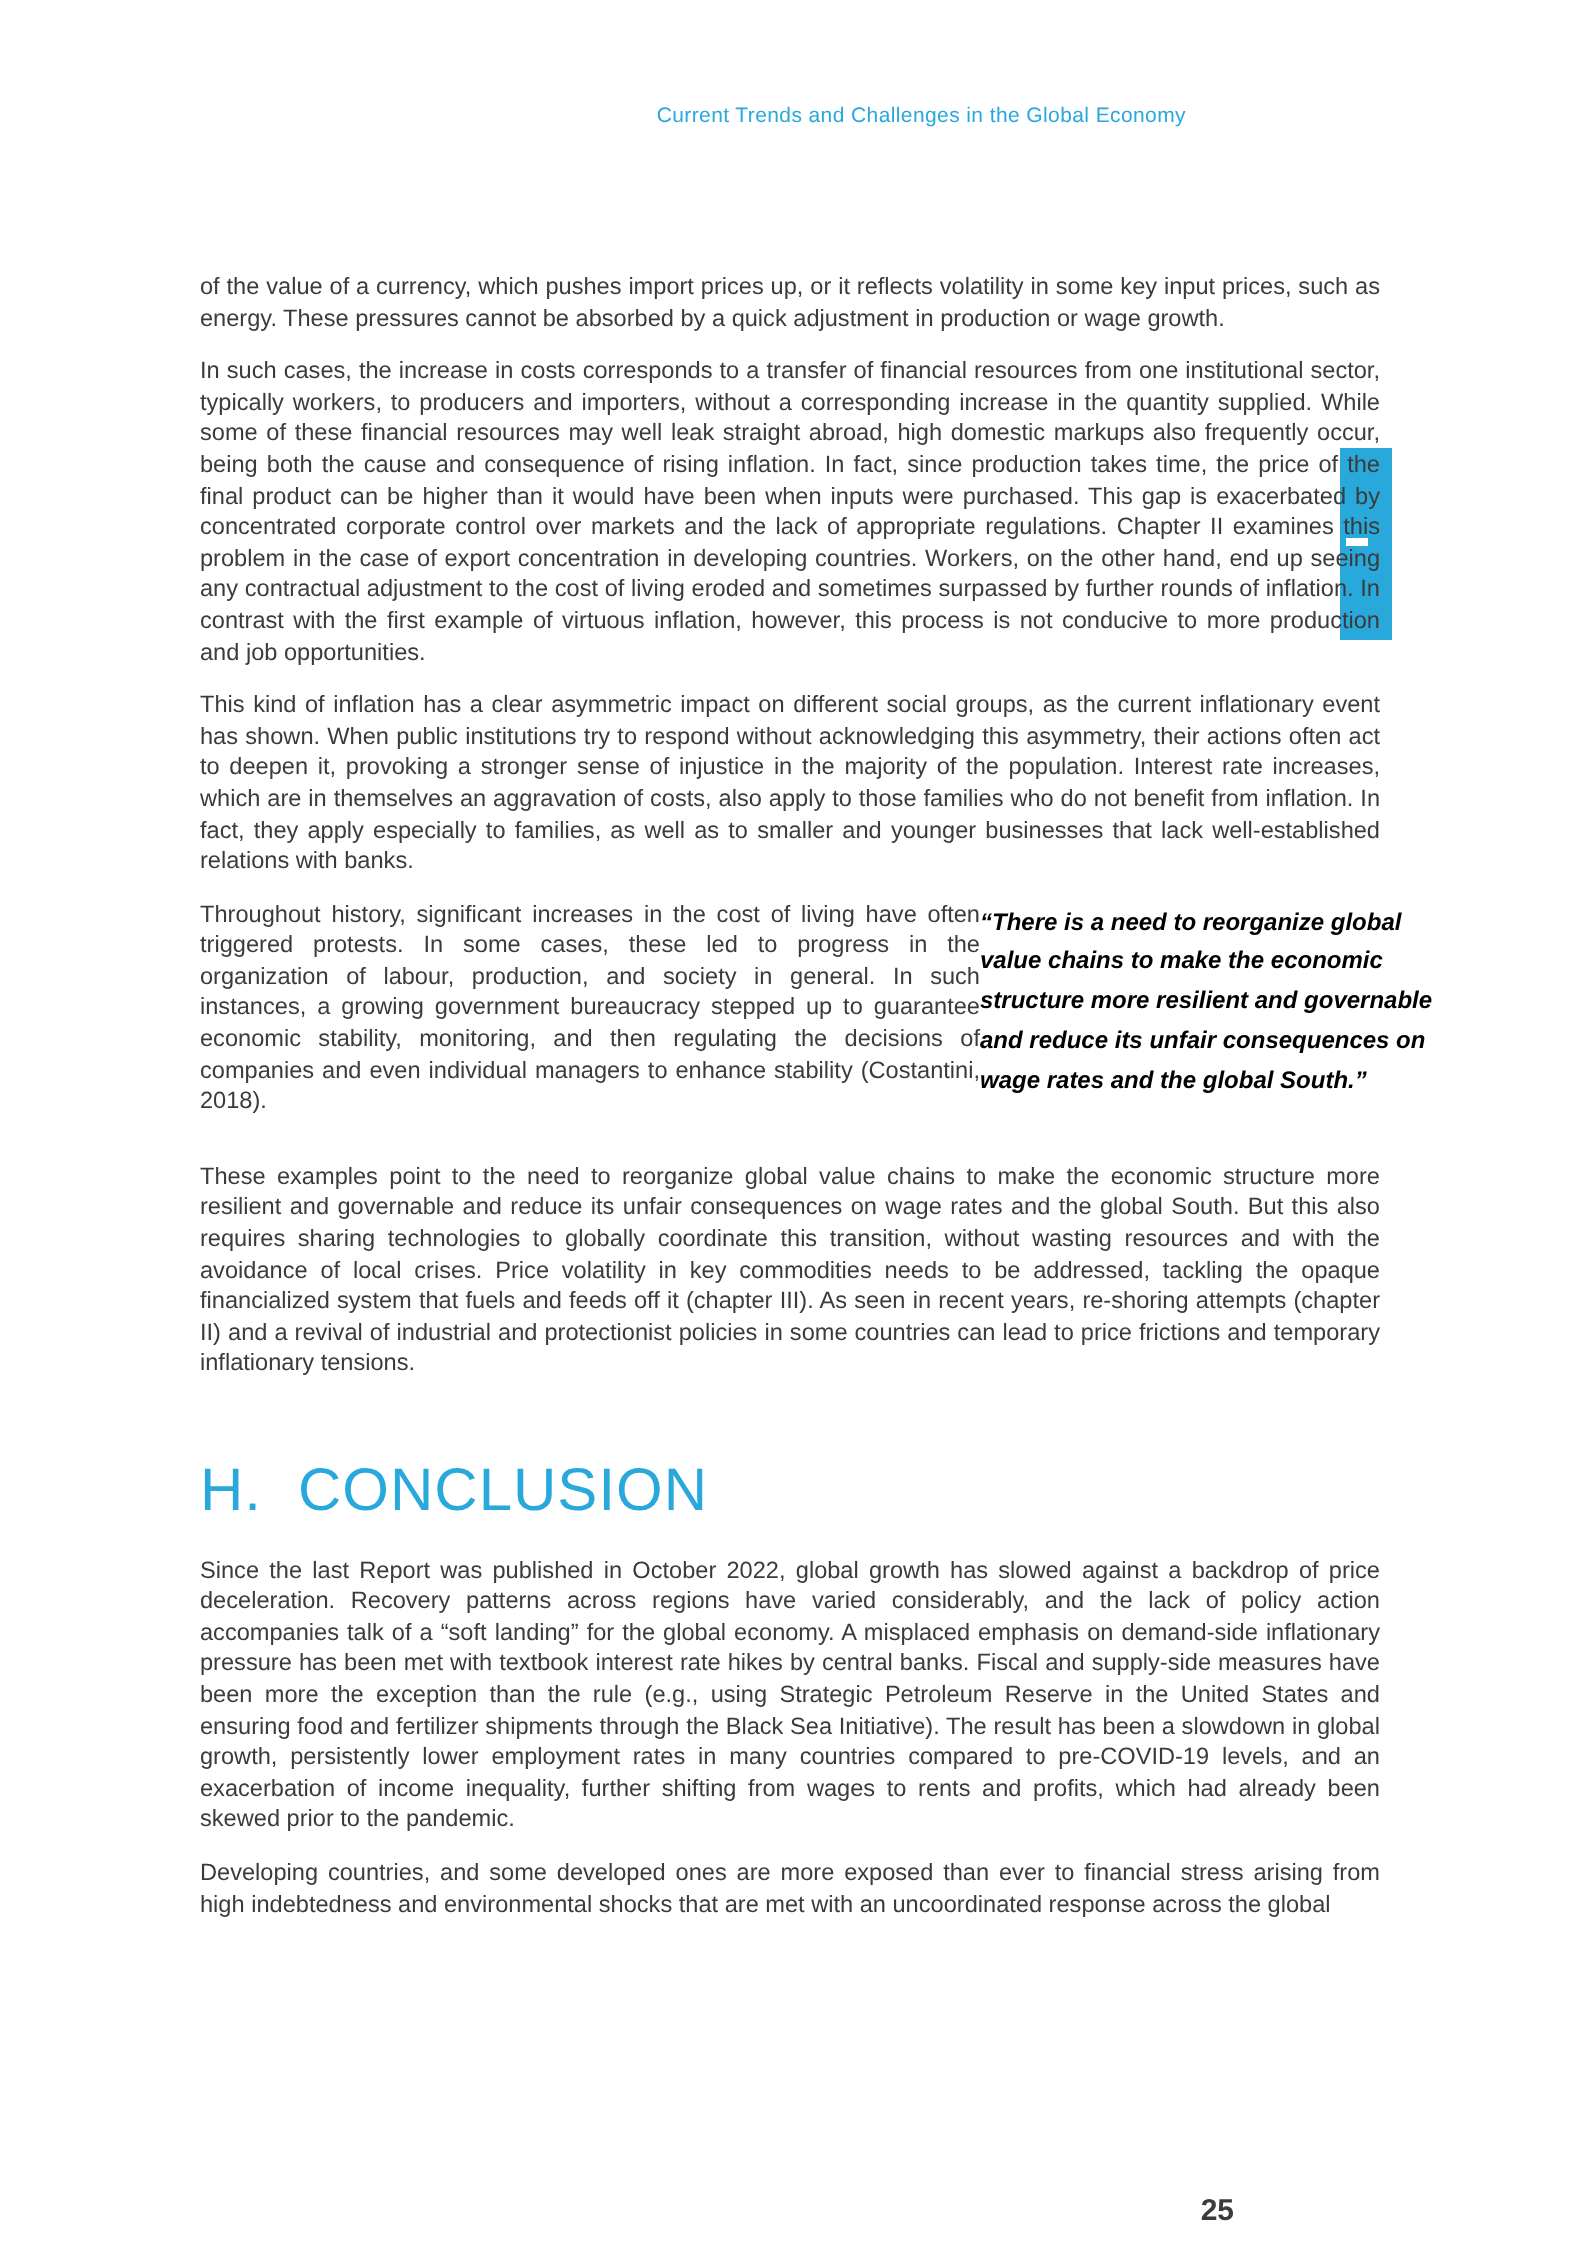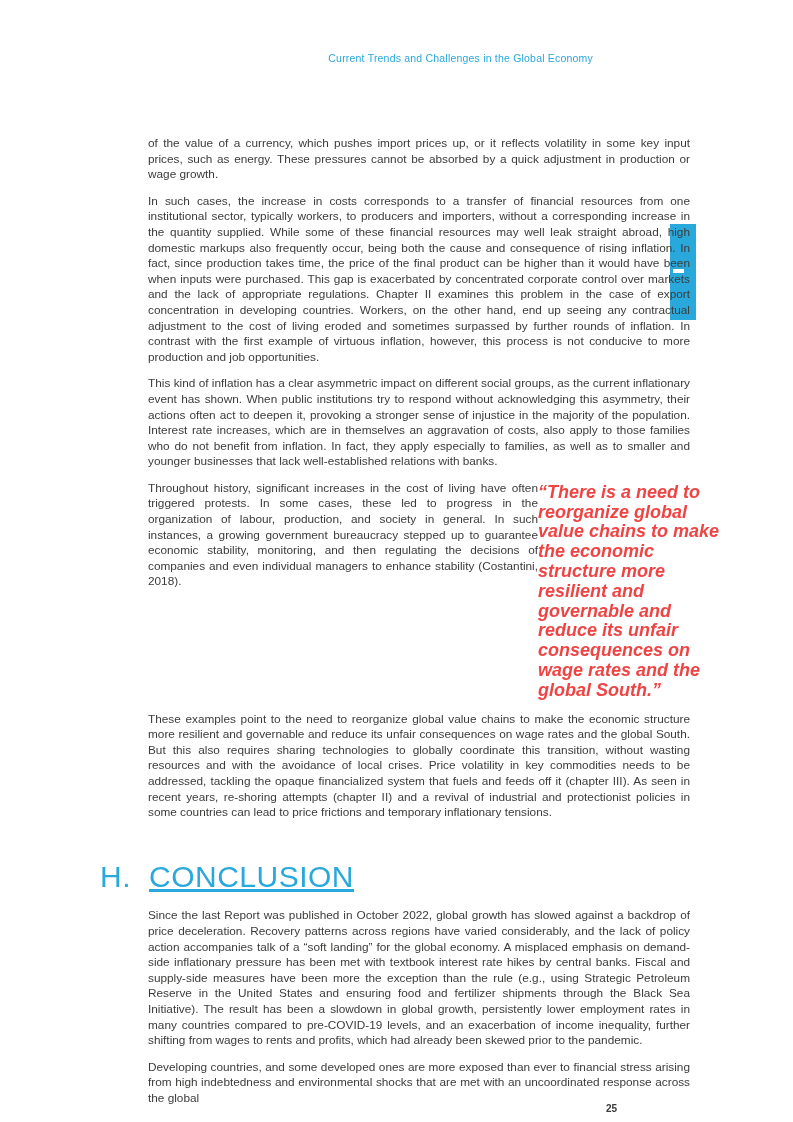--- a/index.html
+++ b/index.html
@@ -36,55 +36,55 @@
   }
   .content {
     position: absolute;
     left: 100px; top: 136px;
     width: 590px;
     color: #3b3b3a;
     font-size: 11.8px;
     line-height: 15.6px;
     text-align: justify;
   }
-  .content p.body { margin-bottom: 11px; margin-left: 48px; }
+  .content p.body { margin-bottom: 11px; }
   .two-col {
     display: flex;
     width: 630px;
     margin-bottom: 11px;
     align-items: flex-start;
   }
   .two-col .col-left {
     width: 390px;
     flex: 0 0 390px;
     margin-bottom: 0;
   }
   .pull-quote {
     flex: 1;
-    color: #ef4444;
-    font-size: 18px;
+    color: #000000;
+    font-size: 12px;
     line-height: 19.8px;
     font-style: italic;
     font-weight: bold;
     text-align: left;
     padding-top: 2px;
   }
   .section-heading {
     color: #29a8dc;
     font-size: 30px;
     font-weight: 400;
     letter-spacing: 0.5px;
     margin-top: 48px;
     margin-bottom: 24px;
   }
-  .section-heading .heading-title { margin-left: 18px; text-decoration: underline; }
+  .section-heading .heading-title { margin-left: 18px; }
   .page-number {
     position: absolute;
     right: 79px; bottom: 8px;
-    font-size: 10px;
+    font-size: 15px;
     font-weight: bold;
     color: #3b3b3a;
   }
 </style>
 </head>
 <body>
 
 <div class="page">
 
   <div class="running-header">Current Trends and Challenges in the Global Economy</div>

